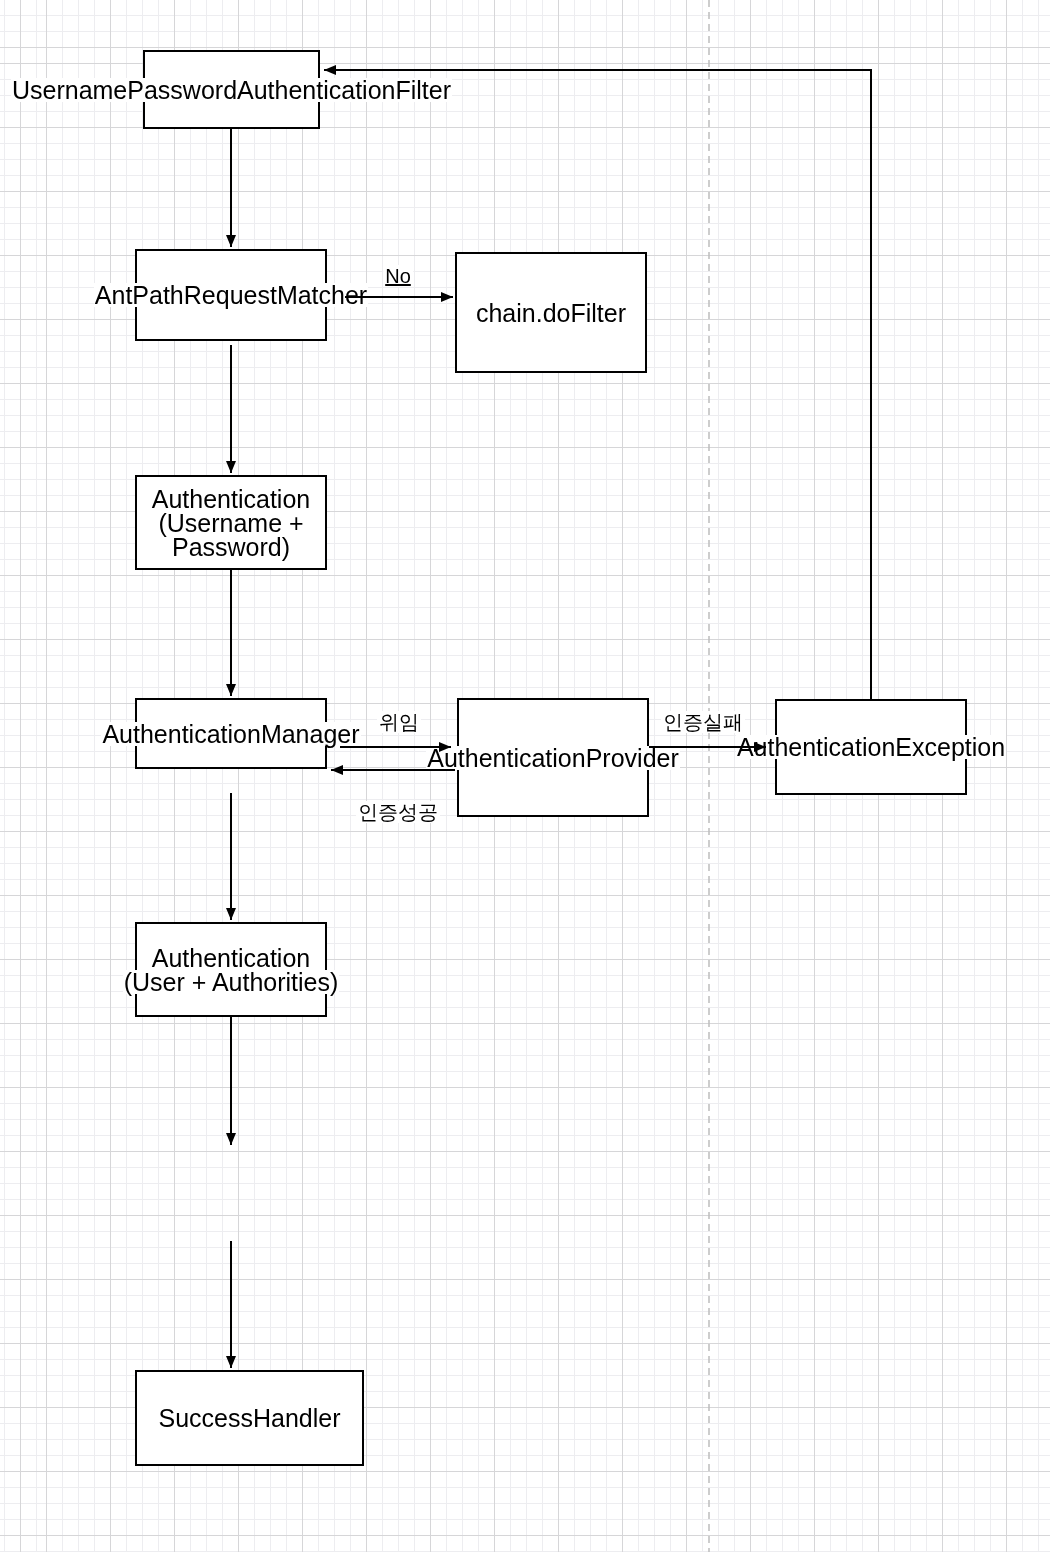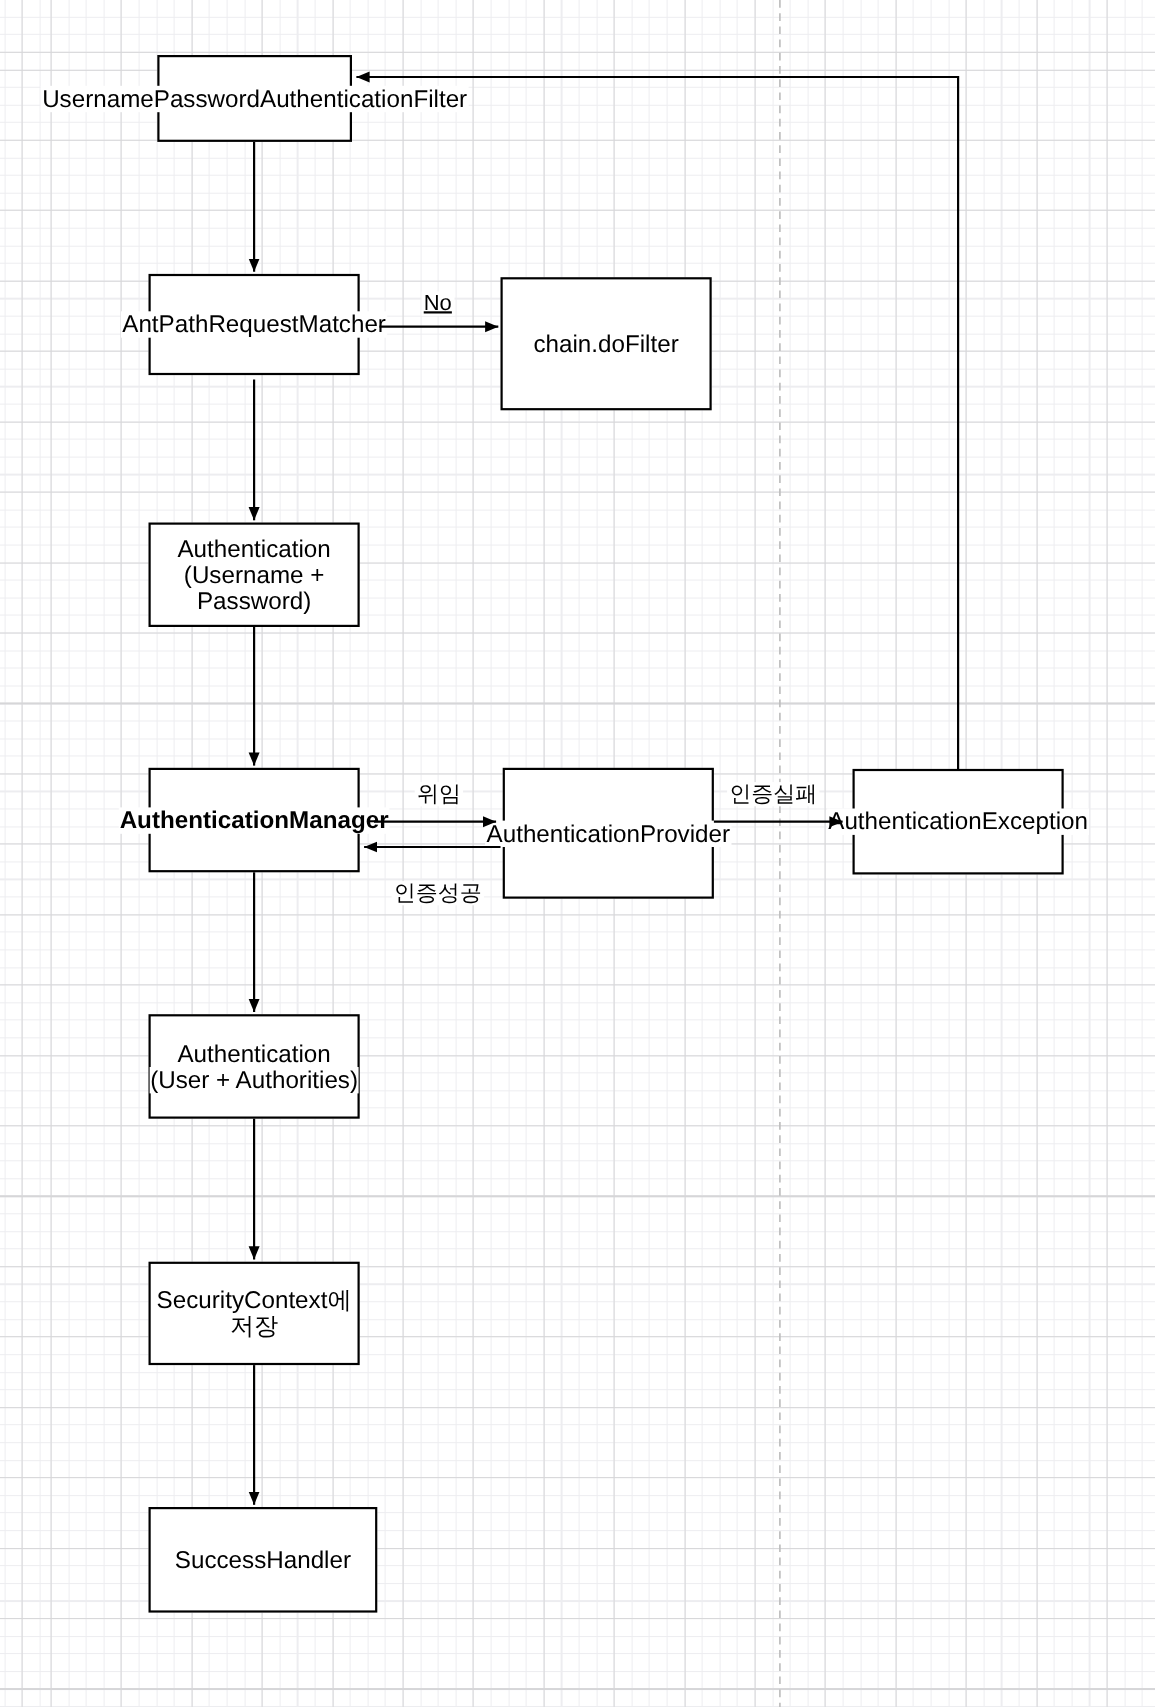--- a/index.html
+++ b/index.html
@@ -22,21 +22,21 @@
 
   .node {
     position: absolute;
     box-sizing: border-box;
     background: #ffffff;
     border: 2px solid #000000;
     display: flex;
     flex-direction: column;
     align-items: center;
     justify-content: center;
-    font-size: 22px;
+    font-size: 25px;
     line-height: 24px;
   }
   .node .ln {
     display: block;
     white-space: nowrap;
     background: #ffffff;
     padding: 0 1px;
   }
 
   .edges {
@@ -74,43 +74,39 @@
   <div class="node" style="left:455px; top:252px; width:192px; height:121px;">
     <span class="ln">chain.doFilter</span>
   </div>
 
   <div class="node" style="left:135px; top:475px; width:192px; height:95px;">
     <span class="ln">Authentication</span>
     <span class="ln">(Username +</span>
     <span class="ln">Password)</span>
   </div>
 
-  <div class="node" style="left:135px; top:698px; width:192px; height:95px;font-weight:bold;">
+  <div class="node" style="left:135px; top:698px; width:192px; height:71px;">
     <span class="ln">AuthenticationManager</span>
   </div>
 
   <div class="node" style="left:457px; top:698px; width:192px; height:119px;">
     <span class="ln">AuthenticationProvider</span>
   </div>
 
   <div class="node" style="left:775px; top:699px; width:192px; height:96px;">
     <span class="ln">AuthenticationException</span>
   </div>
 
   <div class="node" style="left:135px; top:922px; width:192px; height:95px;">
     <span class="ln">Authentication</span>
     <span class="ln">(User + Authorities)</span>
   </div>
 
-  <div class="node" style="left:135px; top:1147px; width:192px; height:94px;">
-    <span class="ln">SecurityContext에</span>
-    <span class="ln">저장</span>
-  </div>
 
-  <div class="node" style="left:135px; top:1370px; width:208px; height:96px;">
+  <div class="node" style="left:135px; top:1370px; width:229px; height:96px;">
     <span class="ln">SuccessHandler</span>
   </div>
 
   <svg class="edges" viewBox="0 0 1050 1552">
     <defs>
       <marker id="arrow" markerUnits="userSpaceOnUse" markerWidth="14" markerHeight="12" refX="12" refY="5" orient="auto">
         <path d="M0,0 L12,5 L0,10 Z" fill="#000000"></path>
       </marker>
     </defs>
 

